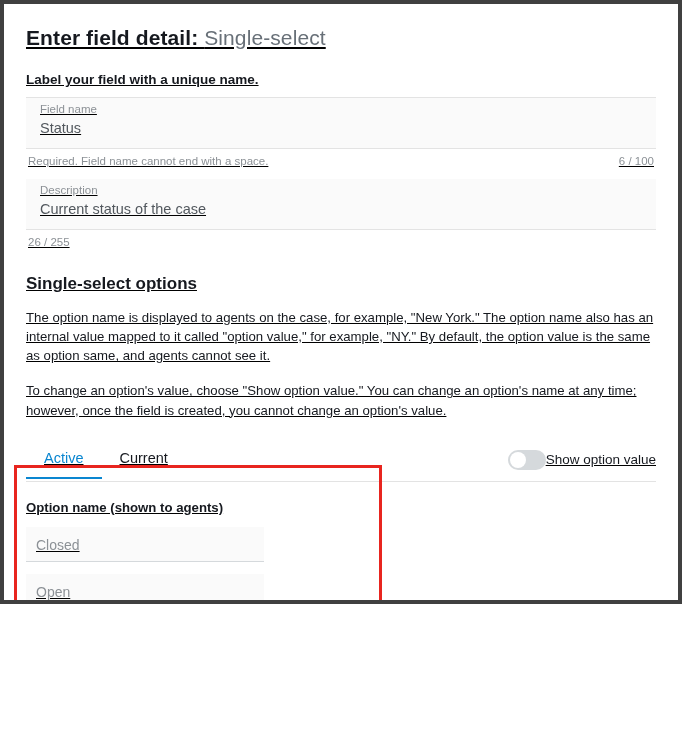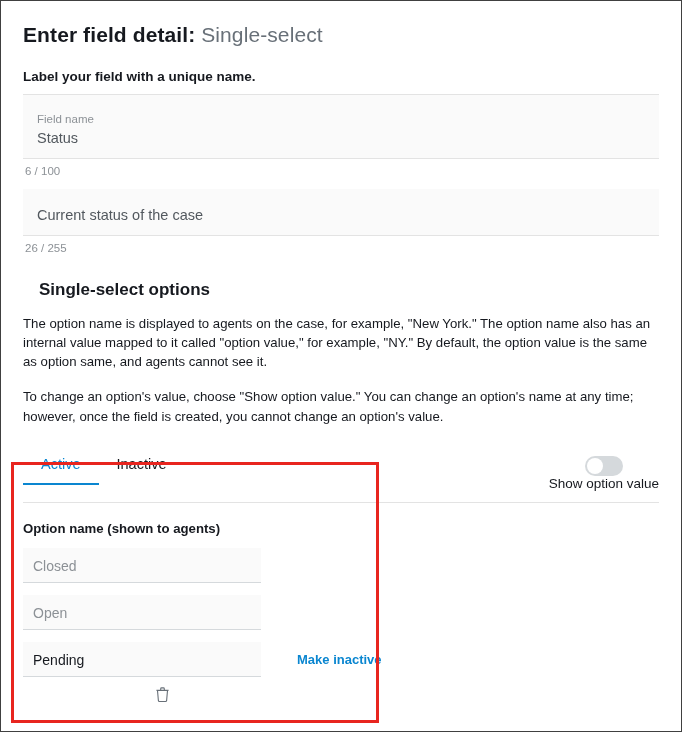--- a/index.html
+++ b/index.html
@@ -7,25 +7,26 @@
     padding: 0;
     background: #ffffff;
   }
   body {
     font-family: "Liberation Sans", sans-serif;
     -webkit-font-smoothing: antialiased;
   }
   .screen {
     position: relative;
     width: 682px;
-    height: 732px;
+    height: 604px;
     box-sizing: border-box;
-    border: 1px solid #404040;
+    border: 4px solid #404040;
     background: #ffffff;
     overflow: hidden;
+    text-decoration: underline;
   }
   .inner {
     padding: 18px 22px 0 22px;
   }
   .page-title {
     font-size: 21px;
     color: #16191f;
     font-weight: bold;
     margin: 4px 0 0 0;
     letter-spacing: 0.1px;
@@ -37,21 +38,21 @@
   .label-instruction {
     font-size: 13.5px;
     color: #16191f;
     font-weight: bold;
     margin: 22px 0 10px 0;
   }
   .field-block {
     border-top: 1px solid #e3e3e3;
     border-bottom: 1px solid #e3e3e3;
     background: #fafafa;
-    padding: 18px 14px 8px 14px;
+    padding: 5px 14px 8px 14px;
   }
   .field-block.second {
     border-top: none;
     margin-top: 12px;
   }
   .field-sublabel {
     font-size: 11.5px;
     color: #8c9196;
     margin-bottom: 5px;
   }
@@ -71,21 +72,21 @@
   .field-footer .counter {
     color: #8c9196;
   }
   .field-footer.right-only {
     justify-content: flex-start;
   }
   .section-heading {
     font-size: 17px;
     font-weight: bold;
     color: #16191f;
-    margin: 26px 0 14px 16px;
+    margin: 26px 0 14px 0;
   }
   .paragraph {
     font-size: 13.2px;
     color: #16191f;
     line-height: 1.45;
     margin: 0 0 16px 0;
     max-width: 635px;
   }
   .paragraph:last-of-type {
     margin-bottom: 18px;
@@ -112,21 +113,20 @@
   }
   .tab.active {
     color: #0a86d0;
     border-bottom: 2px solid #0a86d0;
   }
   .toggle-wrap {
     display: flex;
     align-items: center;
     gap: 0;
     padding: 12px 0 11px 0;
-    flex-direction: column;
   }
   .toggle {
     width: 38px;
     height: 20px;
     background: #d5d9dc;
     border-radius: 10px;
     position: relative;
     cursor: pointer;
     flex: none;
   }
@@ -215,38 +215,40 @@
       <span>Enter field detail: </span><span class="sub">Single-select</span>
     </h1>
 
     <div class="label-instruction">Label your field with a unique name.</div>
 
     <div class="field-block">
       <div class="field-sublabel">Field name</div>
       <div class="field-value">Status</div>
     </div>
     <div class="field-footer">
+      <span>Required. Field name cannot end with a space.</span>
       <span class="counter">6 / 100</span>
     </div>
 
     <div class="field-block second">
+      <div class="field-sublabel">Description</div>
       <div class="field-value">Current status of the case</div>
     </div>
     <div class="field-footer right-only">
       <span class="counter">26 / 255</span>
     </div>
 
     <div class="section-heading">Single-select options</div>
     <p class="paragraph">The option name is displayed to agents on the case, for example, "New York." The option name also has an internal value mapped to it called "option value," for example, "NY." By default, the option value is the same as option same, and agents cannot see it.</p>
     <p class="paragraph">To change an option's value, choose "Show option value." You can change an option's name at any time; however, once the field is created, you cannot change an option's value.</p>
 
     <div class="tabs-row">
       <div class="tabs">
         <div class="tab active">Active</div>
-        <div class="tab">Inactive</div>
+        <div class="tab">Current</div>
       </div>
       <div class="toggle-wrap">
         <div class="toggle">
           <div class="knob"></div>
         </div>
         <span class="toggle-label">Show option value</span>
       </div>
     </div>
 
     <div class="options-area">

